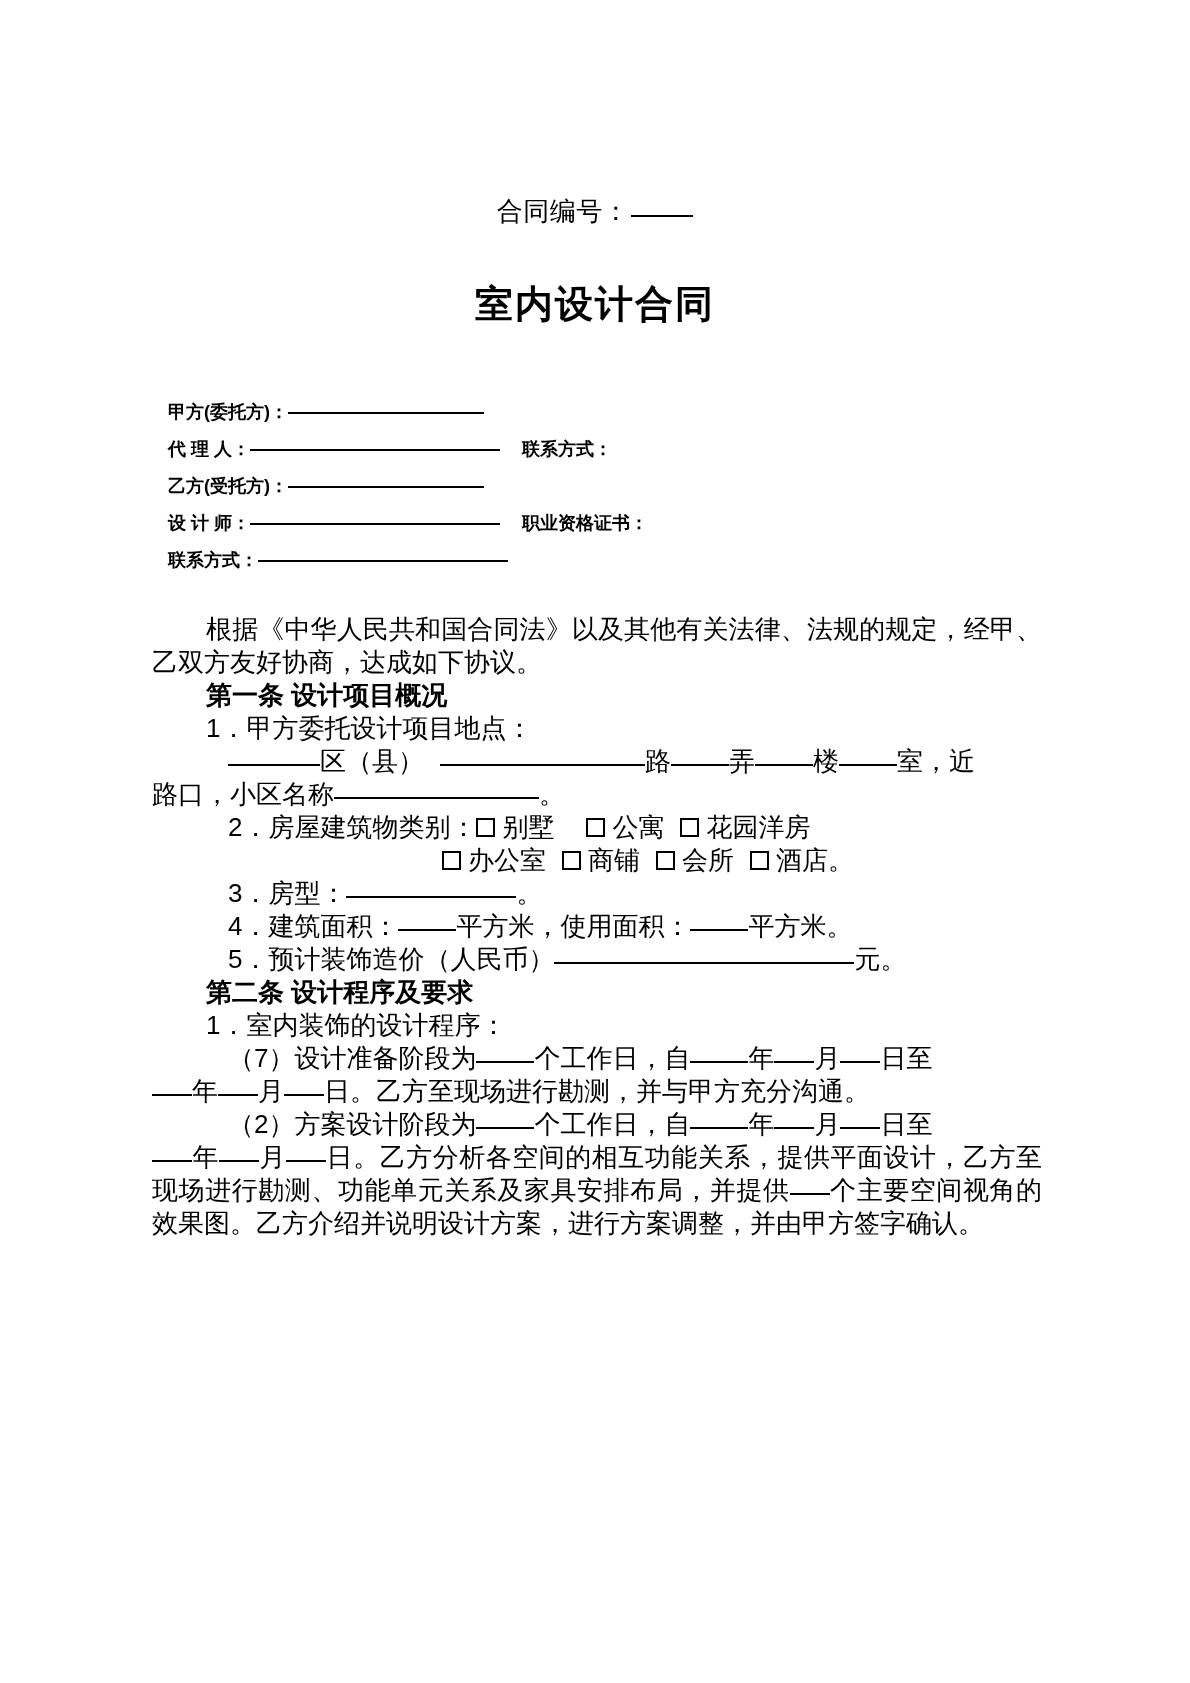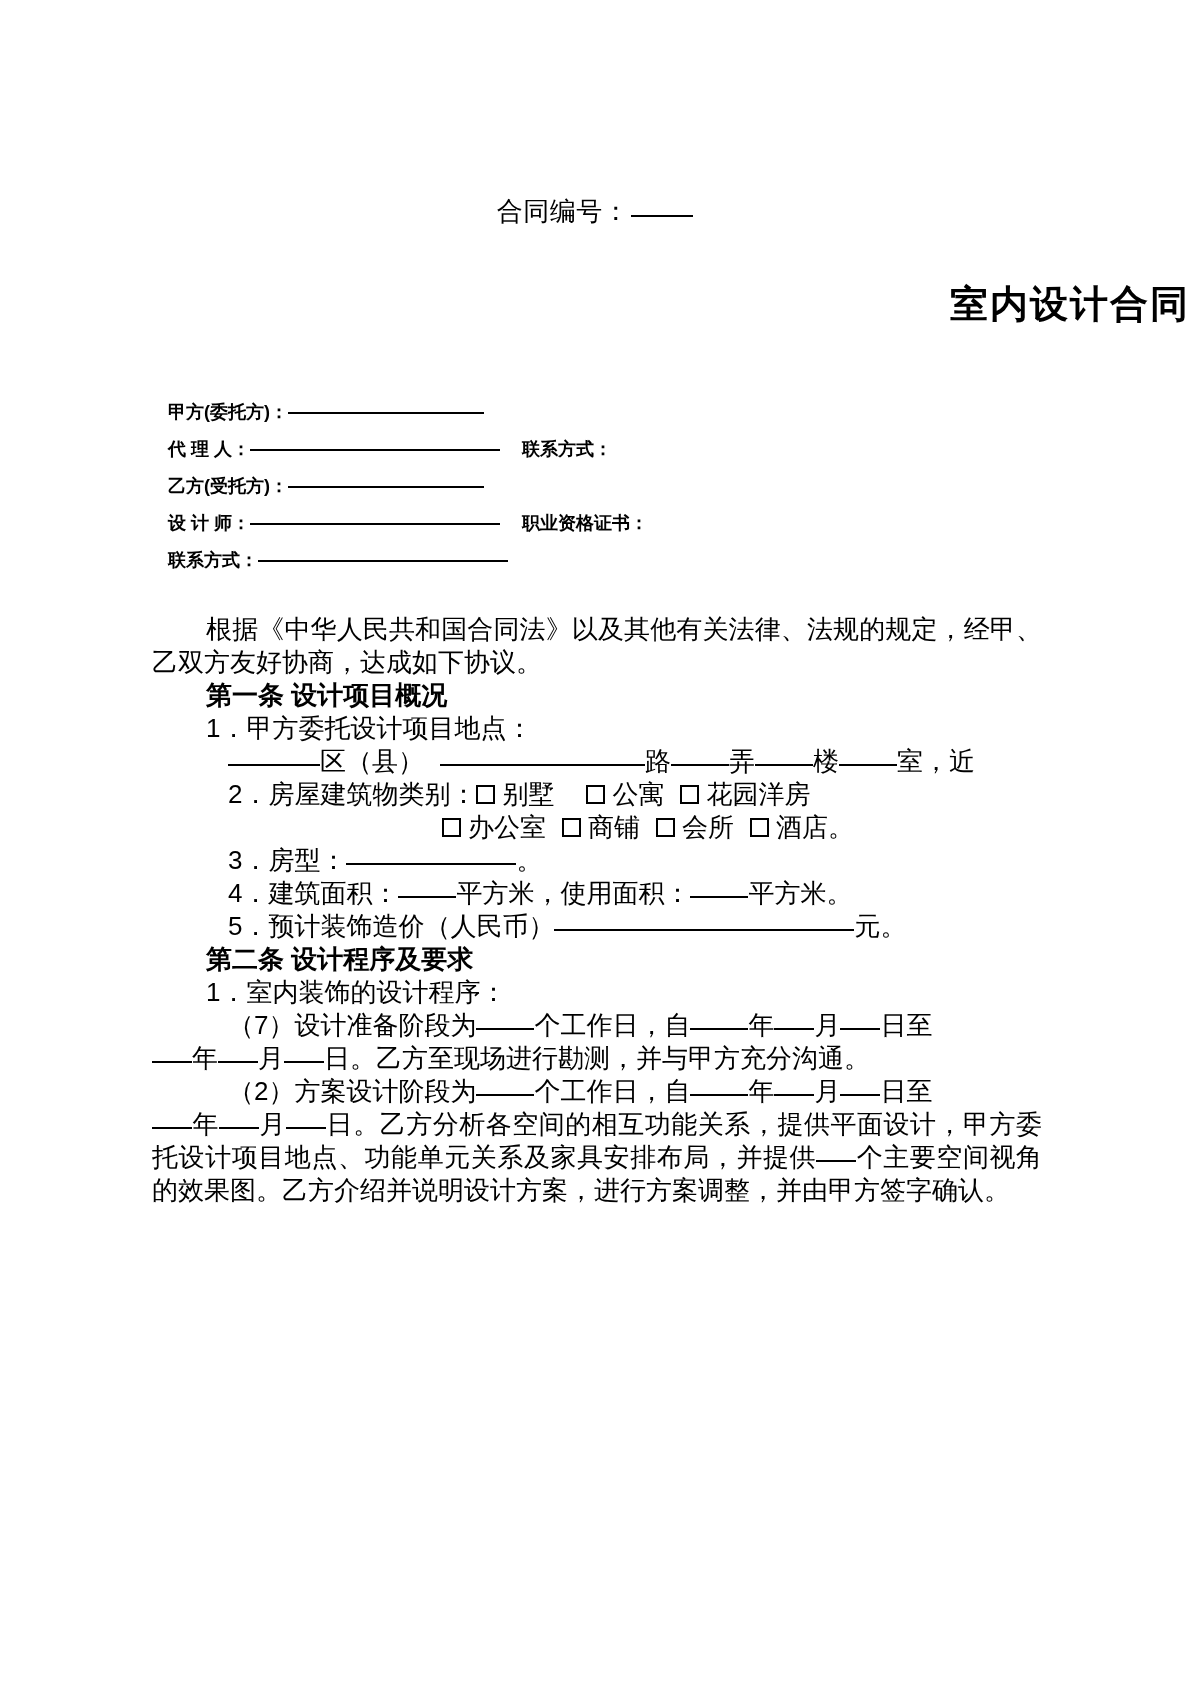--- a/index.html
+++ b/index.html
@@ -32,21 +32,21 @@
   .contract-no .blank {
     display: inline-block;
     width: 62px;
     border-bottom: 2px solid #000;
     vertical-align: 3px;
     margin-left: 2px;
   }
   .doc-title {
     margin: 0;
     padding-top: 34px;
-    text-align: right;
+    text-align: center;
     font-family: "DejaVu Serif", "Liberation Serif", serif;
     font-size: 38px;
     font-weight: 700;
     letter-spacing: 2px;
   }
   .parties {
     margin: 0;
     padding-top: 64px;
     padding-left: 168px;
     font-size: 18px;
@@ -152,20 +152,21 @@
   <div class="body">
 
     <p class="indent">根据《中华人民共和国合同法》以及其他有关法律、法规的规定，经甲、乙双方友好协商，达成如下协议。</p>
 
     <p class="indent bold">第一条 设计项目概况</p>
 
     <p class="indent">1．甲方委托设计项目地点：</p>
 
     <p class="indent2"><span class="u u-m"></span><span>区（县）</span><span class="sp"></span><span class="u u-xl"></span><span>路</span><span class="u u-s"></span><span>弄</span><span class="u u-s"></span><span>楼</span><span class="u u-s"></span><span>室，近</span></p>
 
+    <p><span>路口，小区名称</span><span class="u u-xl"></span><span>。</span></p>
 
     <p class="indent2"><span>2．房屋建筑物类别：</span><span class="cb"></span><span>别墅</span><span class="sp"></span><span class="sp"></span><span class="cb"></span><span>公寓</span><span class="sp"></span><span class="cb"></span><span>花园洋房</span></p>
 
     <p class="checkline2"><span class="cb"></span><span>办公室</span><span class="sp"></span><span class="cb"></span><span>商铺</span><span class="sp"></span><span class="cb"></span><span>会所</span><span class="sp"></span><span class="cb"></span><span>酒店</span><span>。</span></p>
 
     <p class="indent2"><span>3．房型：</span><span class="u u-l"></span><span>。</span></p>
 
     <p class="indent2"><span>4．建筑面积：</span><span class="u u-s"></span><span>平方米，使用面积：</span><span class="u u-s"></span><span>平方米。</span></p>
 
     <p class="indent2"><span>5．预计装饰造价（人民币）</span><span class="u u-wide"></span><span>元。</span></p>
@@ -173,17 +174,17 @@
     <p class="indent bold">第二条  设计程序及要求</p>
 
     <p class="indent">1．室内装饰的设计程序：</p>
 
     <p class="indent2"><span>（7）设计准备阶段为</span><span class="u u-s"></span><span>个工作日，自</span><span class="u u-s"></span><span>年</span><span class="u u-xs"></span><span>月</span><span class="u u-xs"></span><span>日至</span></p>
 
     <p><span class="u u-xs"></span><span>年</span><span class="u u-xs"></span><span>月</span><span class="u u-xs"></span><span>日。乙方至现场进行勘测，并与甲方充分沟通。</span></p>
 
     <p class="indent2"><span>（2）方案设计阶段为</span><span class="u u-s"></span><span>个工作日，自</span><span class="u u-s"></span><span>年</span><span class="u u-xs"></span><span>月</span><span class="u u-xs"></span><span>日至</span></p>
 
-    <p><span class="u u-xs"></span><span>年</span><span class="u u-xs"></span><span>月</span><span class="u u-xs"></span><span>日。乙方分析各空间的相互功能关系，提供平面设计，甲方委托设计项目地点、功能单元关系及家具安排布局，并提供</span><span class="u u-xs"></span><span>个主要空间视角的效果图。乙方介绍并说明设计方案，进行方案调整，并由甲方签字确认。</span></p>
+    <p><span class="u u-xs"></span><span>年</span><span class="u u-xs"></span><span>月</span><span class="u u-xs"></span><span>日。乙方分析各空间的相互功能关系，提供平面设计，乙方至现场进行勘测、功能单元关系及家具安排布局，并提供</span><span class="u u-xs"></span><span>个主要空间视角的效果图。乙方介绍并说明设计方案，进行方案调整，并由甲方签字确认。</span></p>
 
   </div>
 
 </div>
 
 </body></html>

